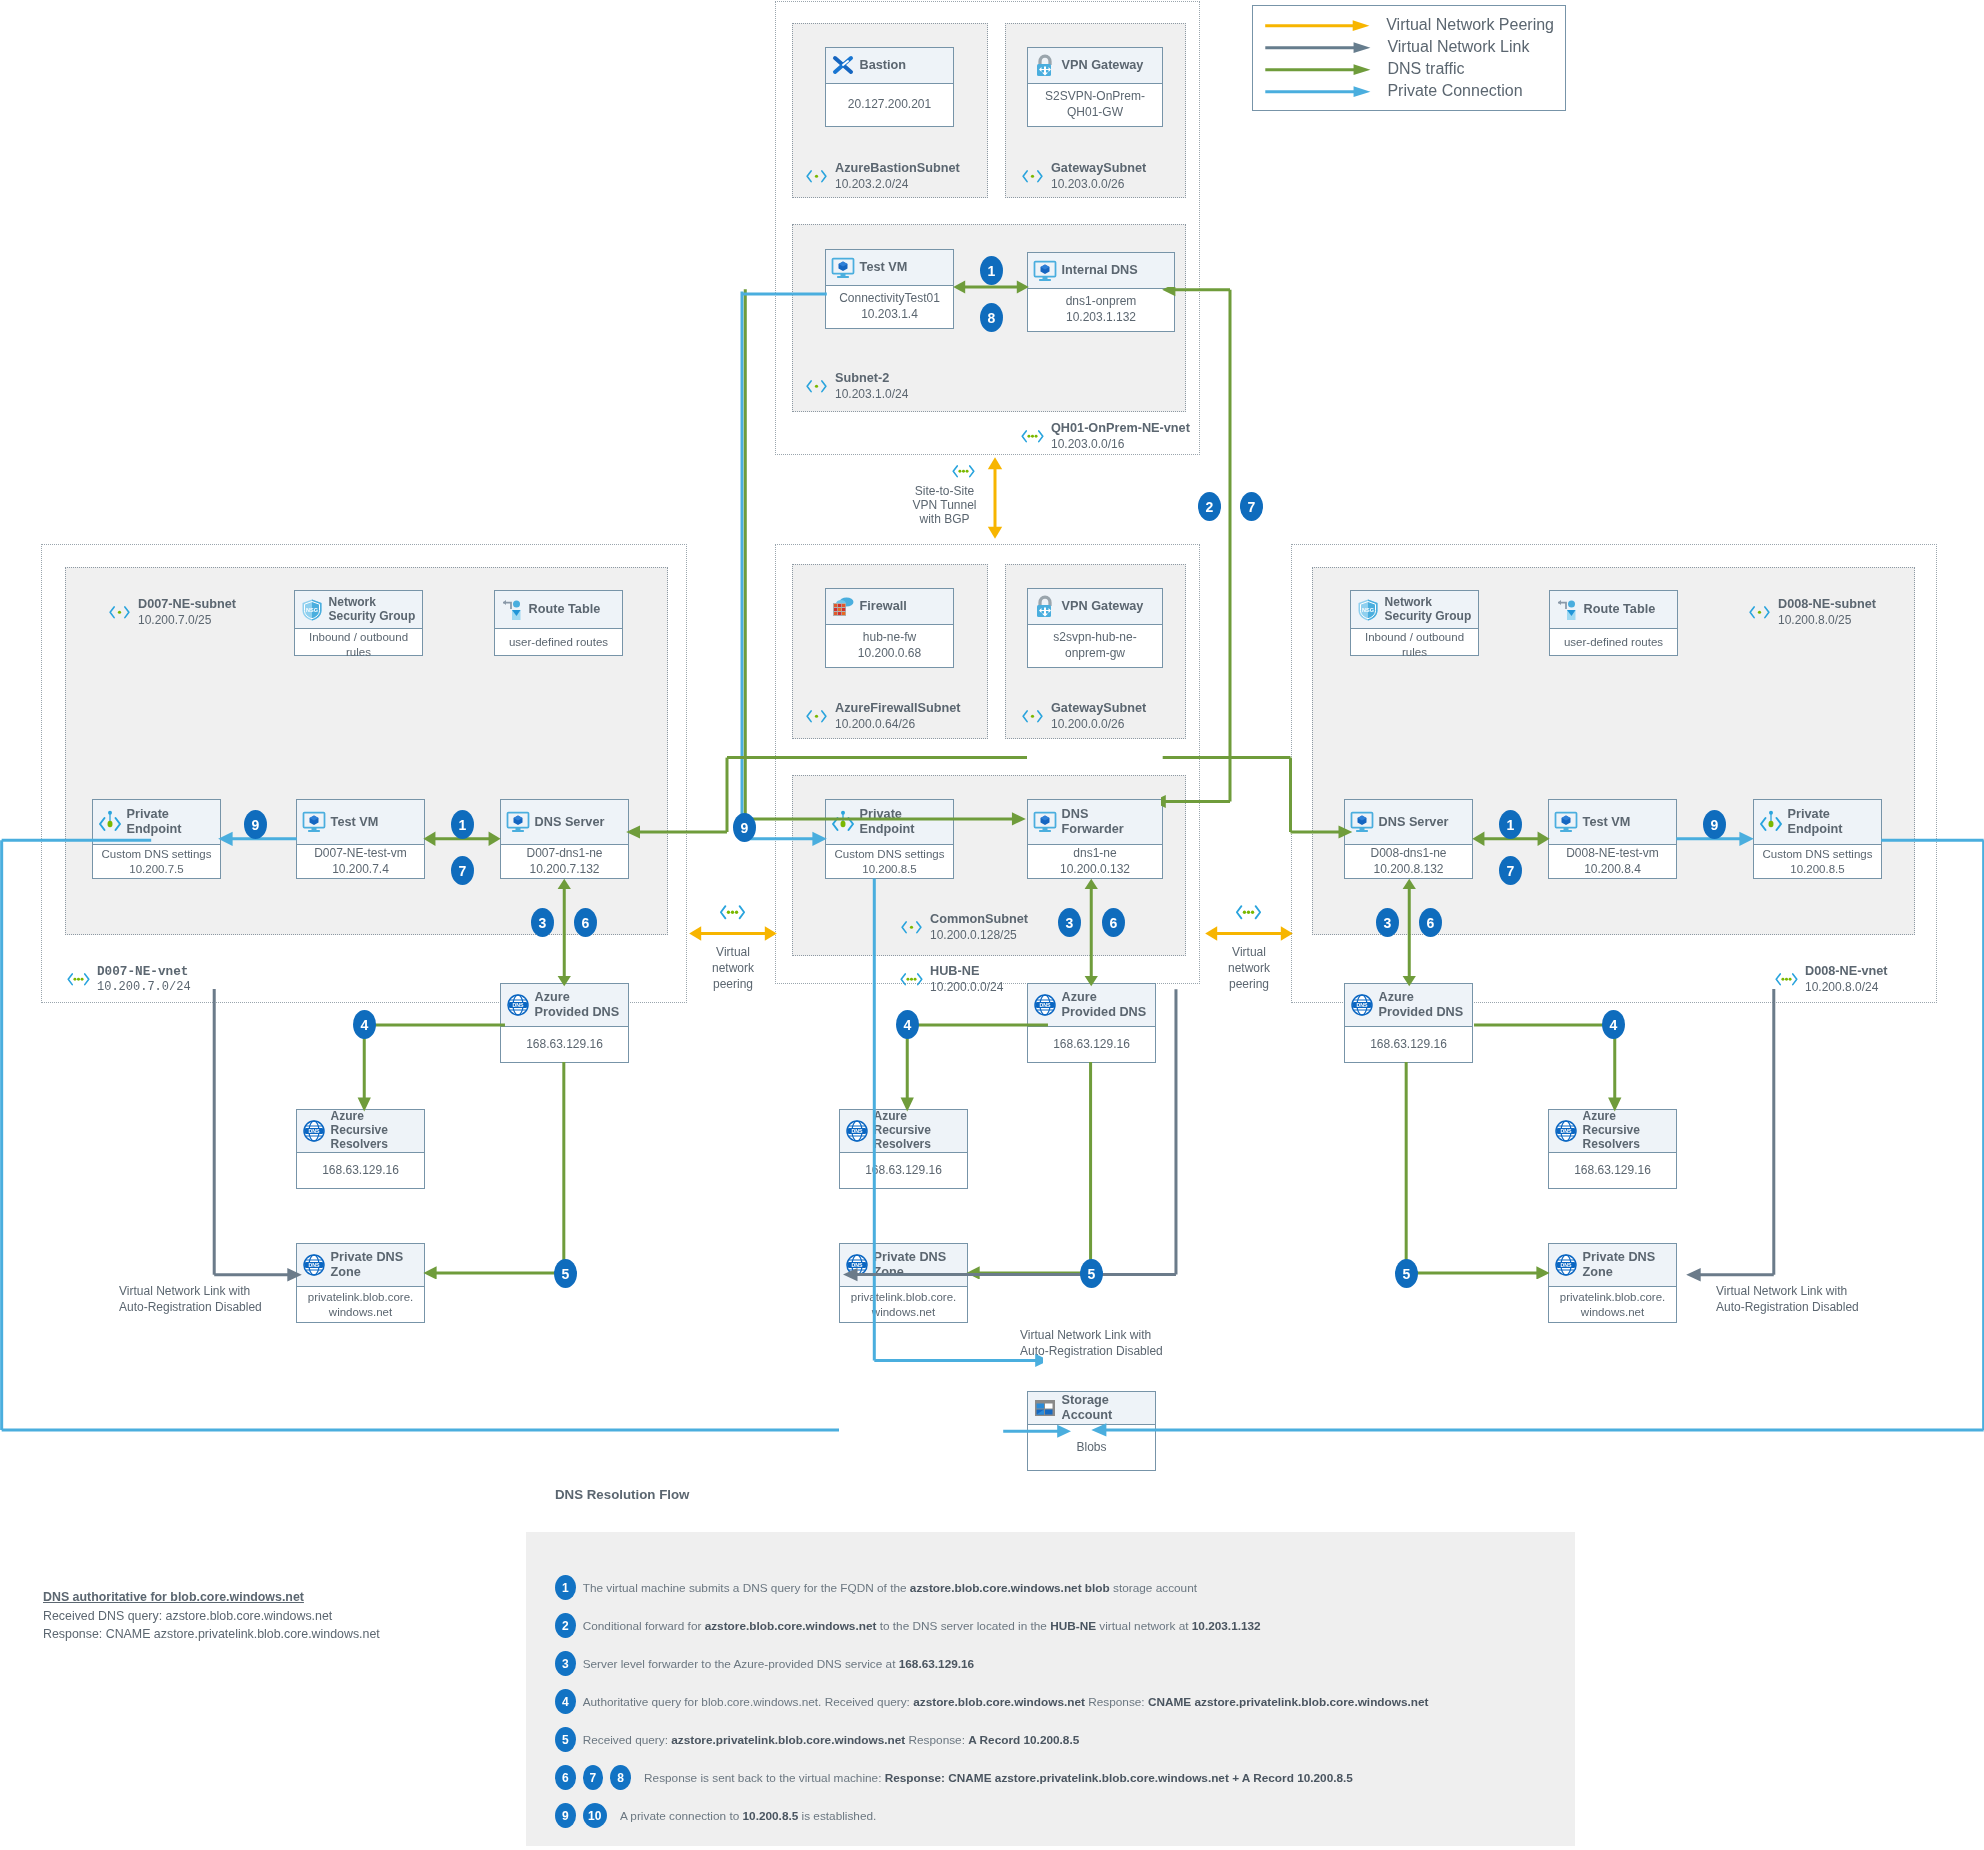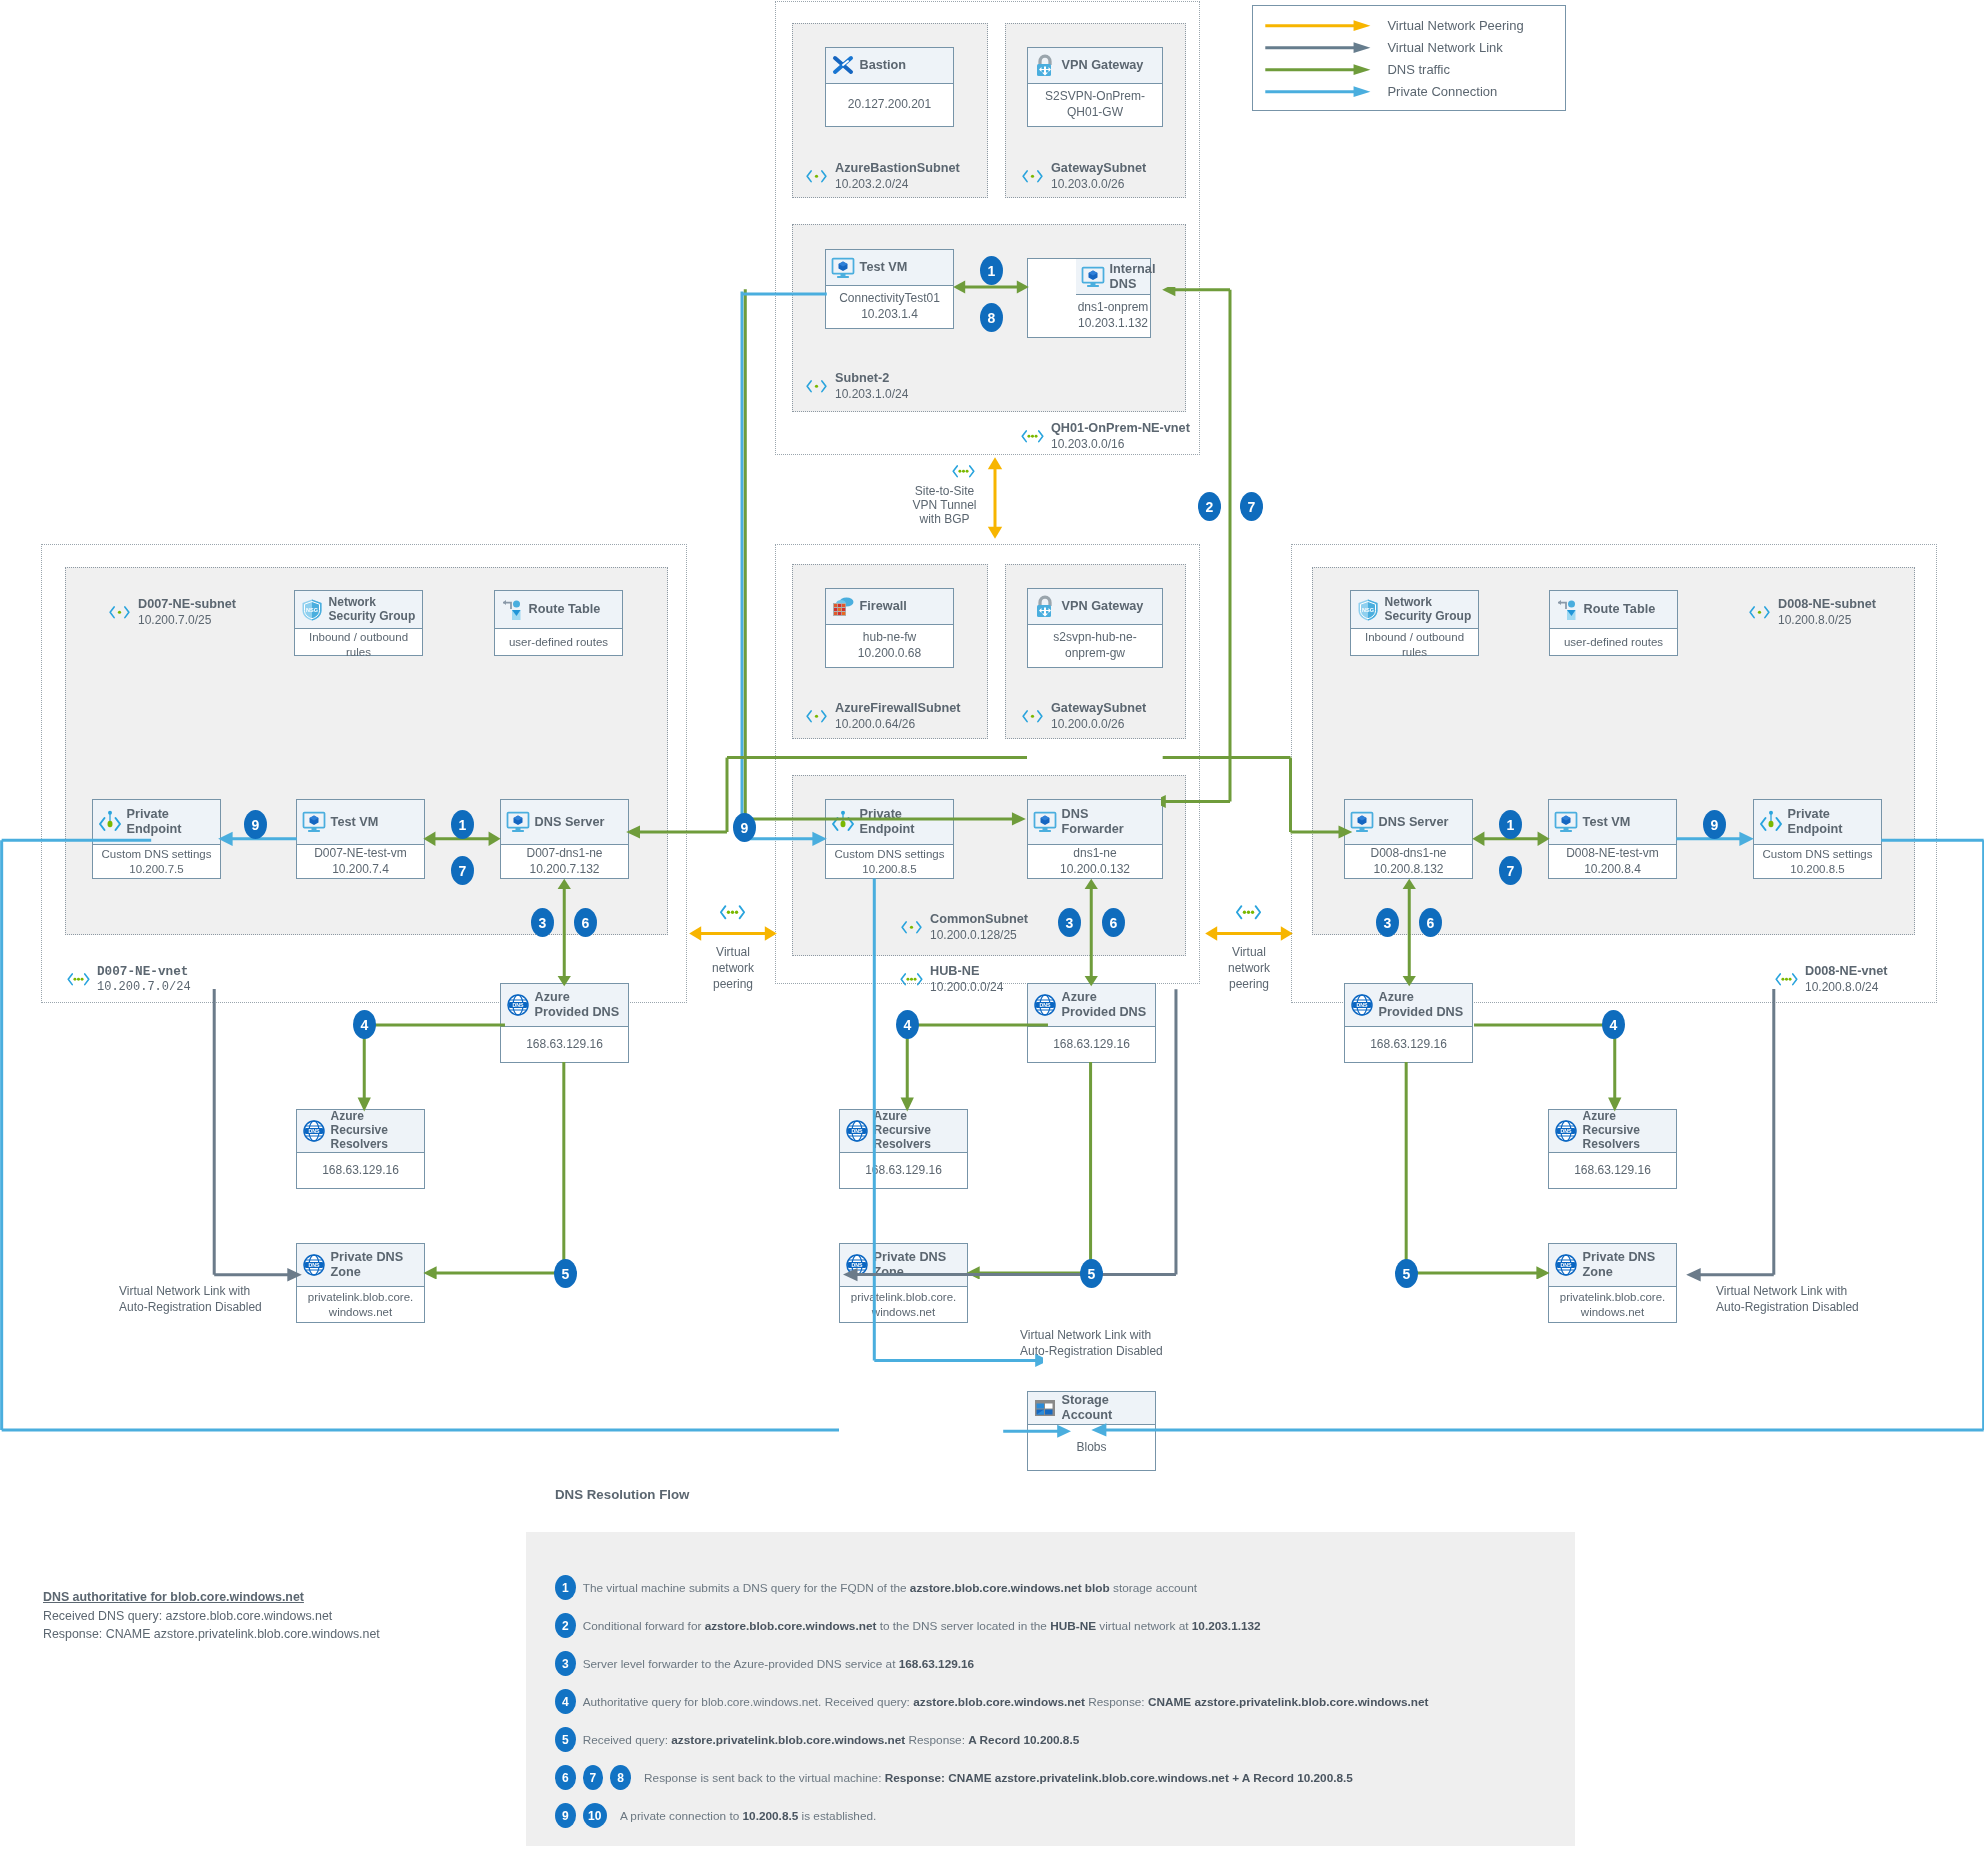--- a/index.html
+++ b/index.html
@@ -73,21 +73,21 @@
   
   .freetext { position:absolute; font-size:12px; line-height:1.35; color:#5b6670; }
 
   
   .legendbox {
     position:absolute; border:1.2px solid #7794a8; background:#fff;
     padding:8.4px 11px;
   }
   .legendrow { display:flex; align-items:center; height:22px; gap:8.4px; }
   .legendrow .lsvg { width:115px; height:13.3px; }
-  .legendrow .ltxt { font-size:13px; color:#5b6670; white-space:nowrap; }
+  .legendrow .ltxt { font-size:16px; color:#5b6670; white-space:nowrap; }
 
   
   .flowpanel { position:absolute; background:#efefef; }
   .flowtitle { position:absolute; font-size:13.3px; font-weight:bold; color:#5b6670; }
   .flowrow { position:absolute; display:flex; align-items:center; gap:7.2px; }
   .flowrow .fb {
     width:20.5px; height:25px; border-radius:50%;
     background:#1273c4; color:#fff; font-size:12px; font-weight:bold;
     display:flex; align-items:center; justify-content:center; flex:0 0 auto;
   }
@@ -285,21 +285,21 @@
           <use href="#i-vm"></use>
         </svg>
       </span>
     <span class="t">Test VM</span>
   </div>
   <div class="bdy">
     <div>ConnectivityTest01</div>
     <div>10.203.1.4</div>
   </div>
 </div>
-<div class="card" style="left:1027px; top:258px; width:124px; height:80px;padding-left:48px;">
+<div class="card" style="left:1027px; top:252px; width:148px; height:80px;">
   <div class="hdr" style="height:36px;">
     <span class="ico">
         <svg viewBox="0 0 40 40" width="24" height="24">
           <use href="#i-vm"></use>
         </svg>
       </span>
     <span class="t">Internal DNS</span>
   </div>
   <div class="bdy">
     <div>dns1-onprem</div>

